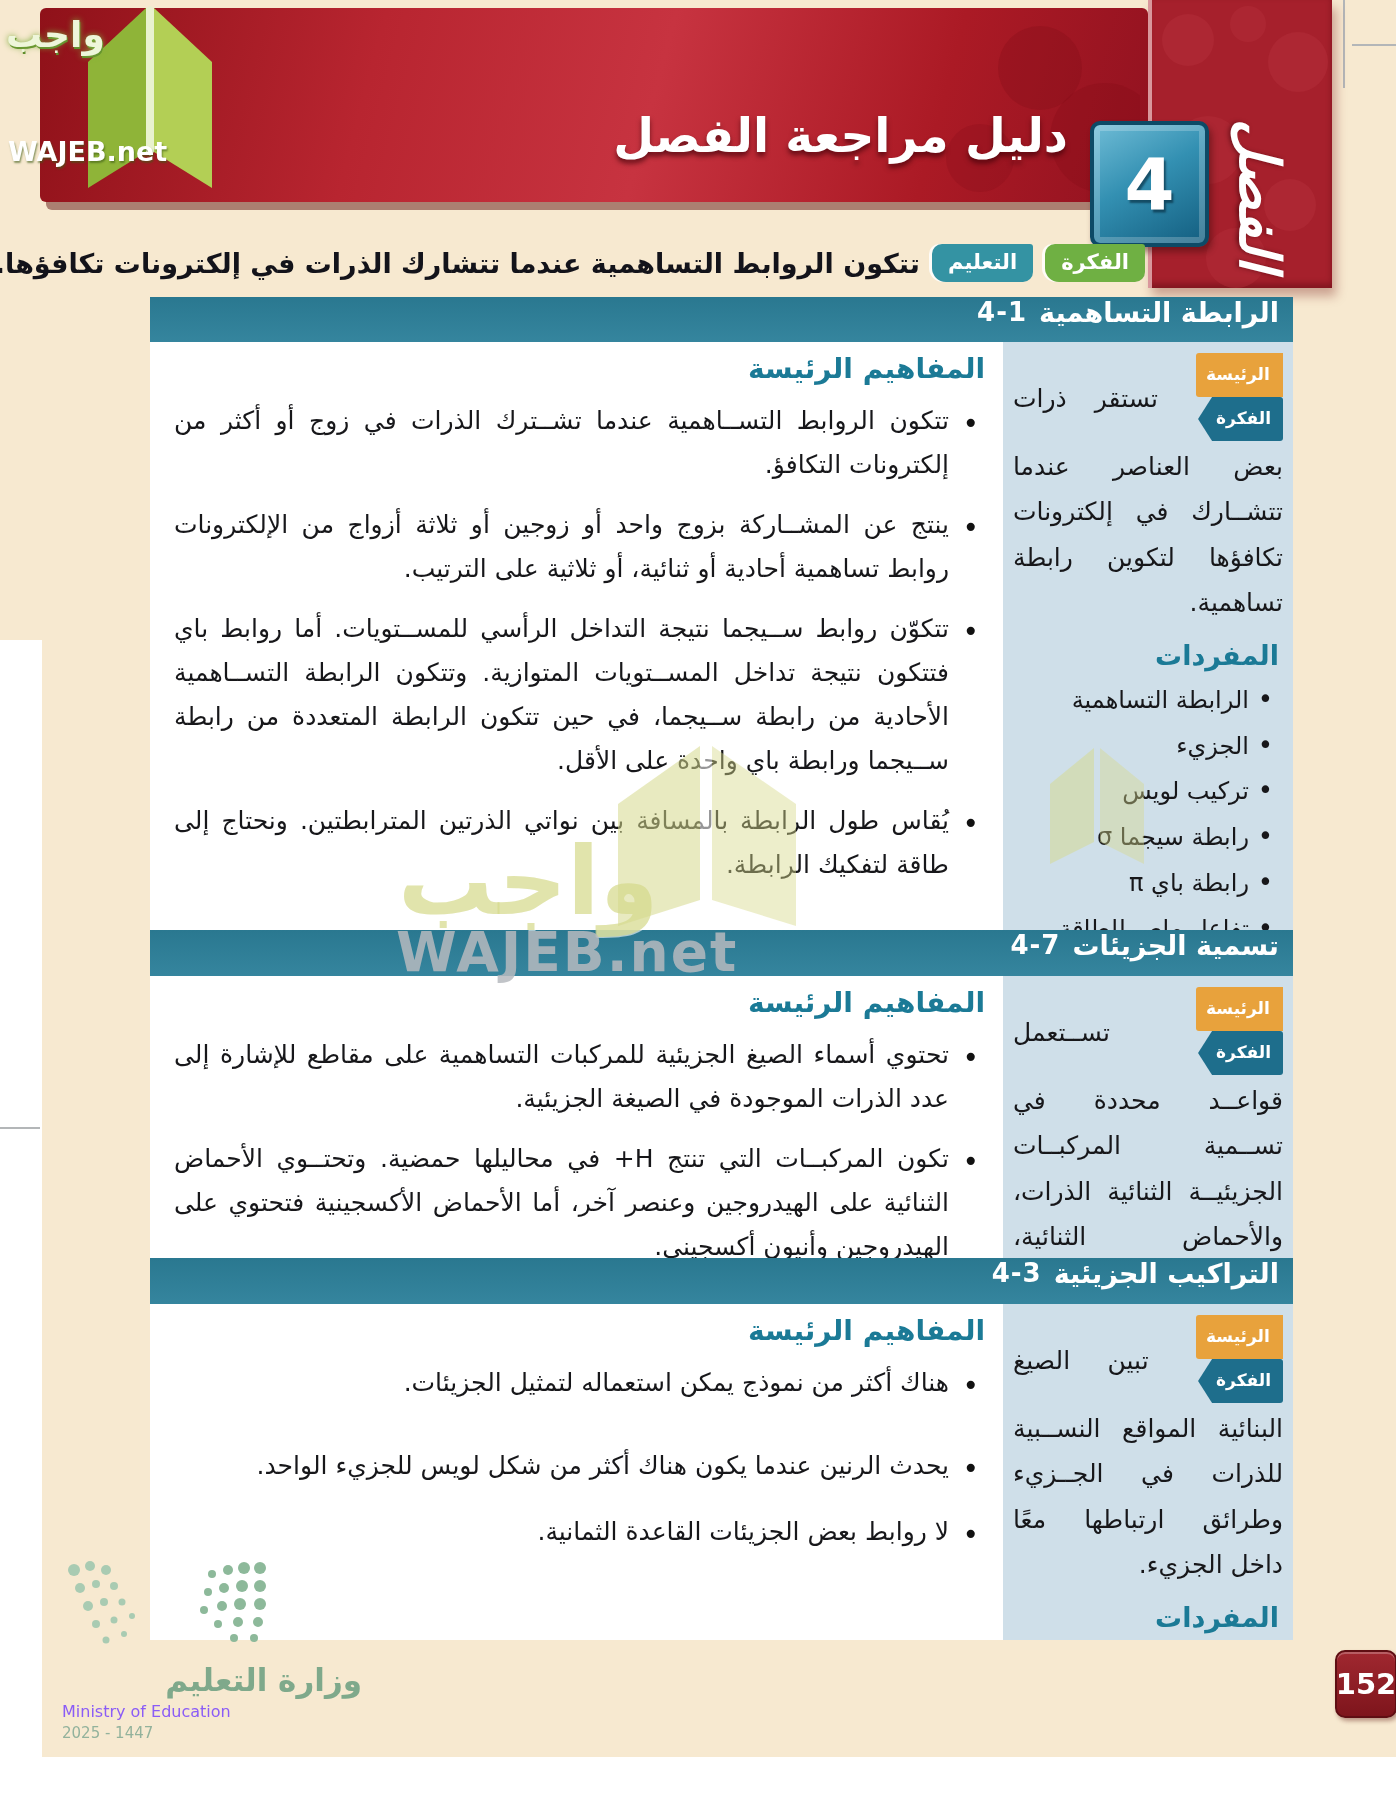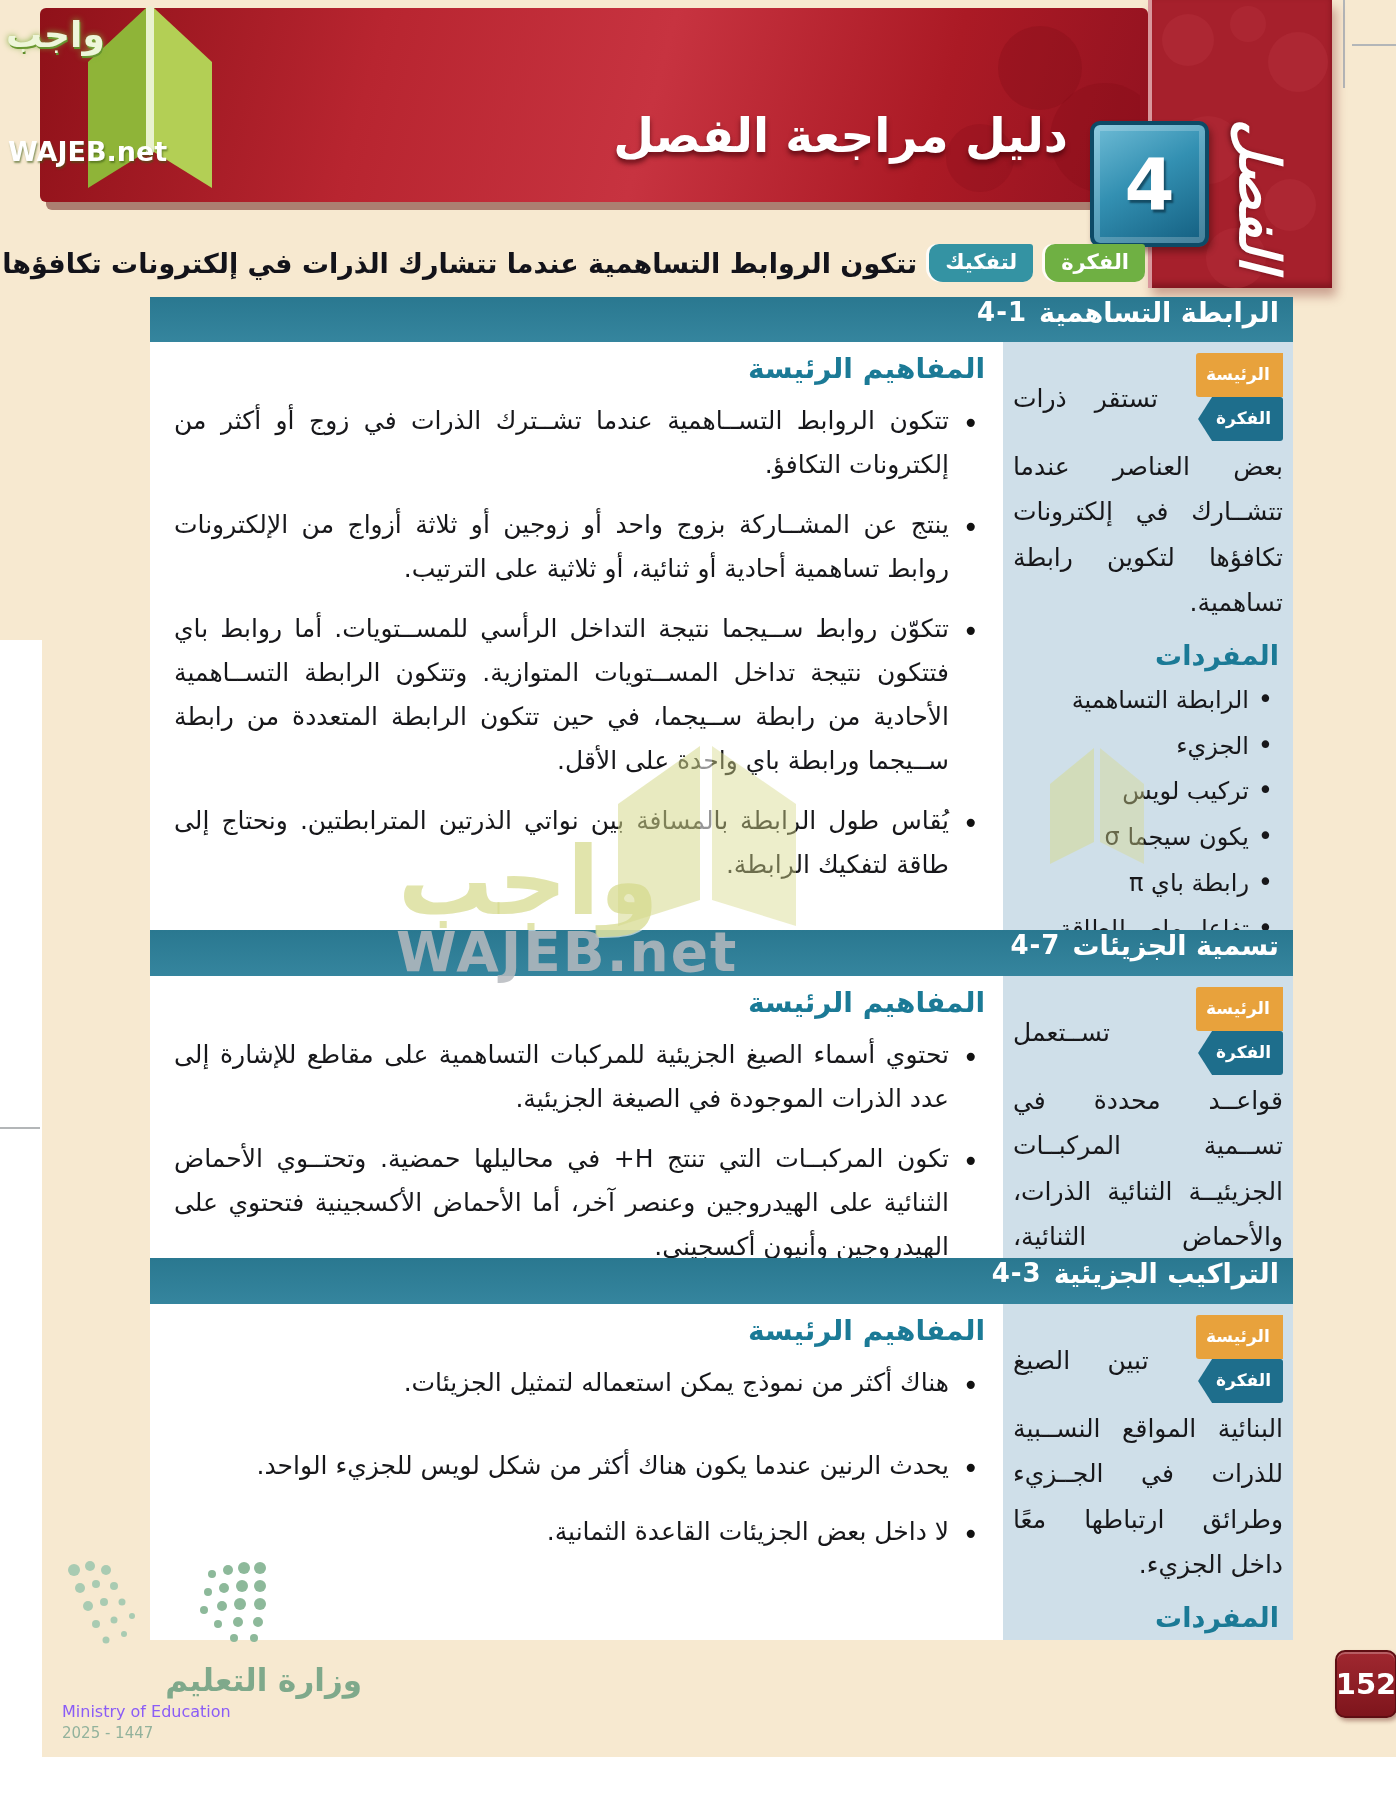--- a/index.html
+++ b/index.html
@@ -176,21 +176,21 @@
     <circle cx="88" cy="258" r="30" fill="rgba(180,46,58,.45)"></circle>
   </svg>
 </div>
 <div class="abs chapter-word">الفصل</div>
 <div class="abs badge4">
   <span>4</span>
 </div>
 
 <div class="abs bigidea">
   <span class="pill pill-green">الفكرة</span>
-  <span class="pill pill-teal">لتفكيك</span>
+  <span class="pill pill-teal">التعليم</span>
   <span class="bigidea-text">تتكون الروابط التساهمية عندما تتشارك الذرات في إلكترونات تكافؤها.</span>
 </div>
 
 <div class="abs content">
 
   <div class="secbar">
     <span class="sec-num">4-1</span>
     <span class="sec-title" dir="rtl">الرابطة التساهمية</span>
   </div>
   <div class="sec-body s1-body">
@@ -200,21 +200,21 @@
           <span class="mi-orange">الرئيسة</span>
           <span class="mi-teal">الفكرة</span>
         </span>
         <span>تستقر ذرات بعض العناصر عندما تتشــارك في إلكترونات تكافؤها لتكوين رابطة تساهمية.</span>
       </p>
       <div class="vocab-heading">المفردات</div>
       <ul class="vocab">
         <li>الرابطة التساهمية</li>
         <li>الجزيء</li>
         <li>تركيب لويس</li>
-        <li>يكون سيجما σ</li>
+        <li>رابطة سيجما σ</li>
         <li>رابطة باي π</li>
         <li>تفاعل ماص للطاقة</li>
         <li>تفاعل طارد للطاقة</li>
       </ul>
     </div>
     <div class="main-col">
       <div class="concepts-heading">المفاهيم الرئيسة</div>
       <ul class="concepts">
         <li>تتكون الروابط التســاهمية عندما تشــترك الذرات في زوج أو أكثر من إلكترونات التكافؤ.</li>
         <li>ينتج عن المشــاركة بزوج واحد أو زوجين أو ثلاثة أزواج من الإلكترونات روابط تساهمية أحادية أو ثنائية، أو ثلاثية على الترتيب.</li>
@@ -265,21 +265,21 @@
       <ul class="vocab plain">
         <li>الصيغة البنائية</li>
 
       </ul>
     </div>
     <div class="main-col">
       <div class="concepts-heading">المفاهيم الرئيسة</div>
       <ul class="concepts">
         <li style="margin-bottom:39px;">هناك أكثر من نموذج يمكن استعماله لتمثيل الجزيئات.</li>
         <li style="margin-bottom:22px;">يحدث الرنين عندما يكون هناك أكثر من شكل لويس للجزيء الواحد.</li>
-        <li>لا داخل بعض الجزيئات القاعدة الثمانية.</li>
+        <li>لا روابط بعض الجزيئات القاعدة الثمانية.</li>
       </ul>
     </div>
   </div>
 </div>
 
 <div class="abs ministry">
   <svg width="240" height="96">
     <g fill="#a9cbb2">
       <circle cx="12" cy="14" r="6"></circle>
         <circle cx="28" cy="10" r="5"></circle>

